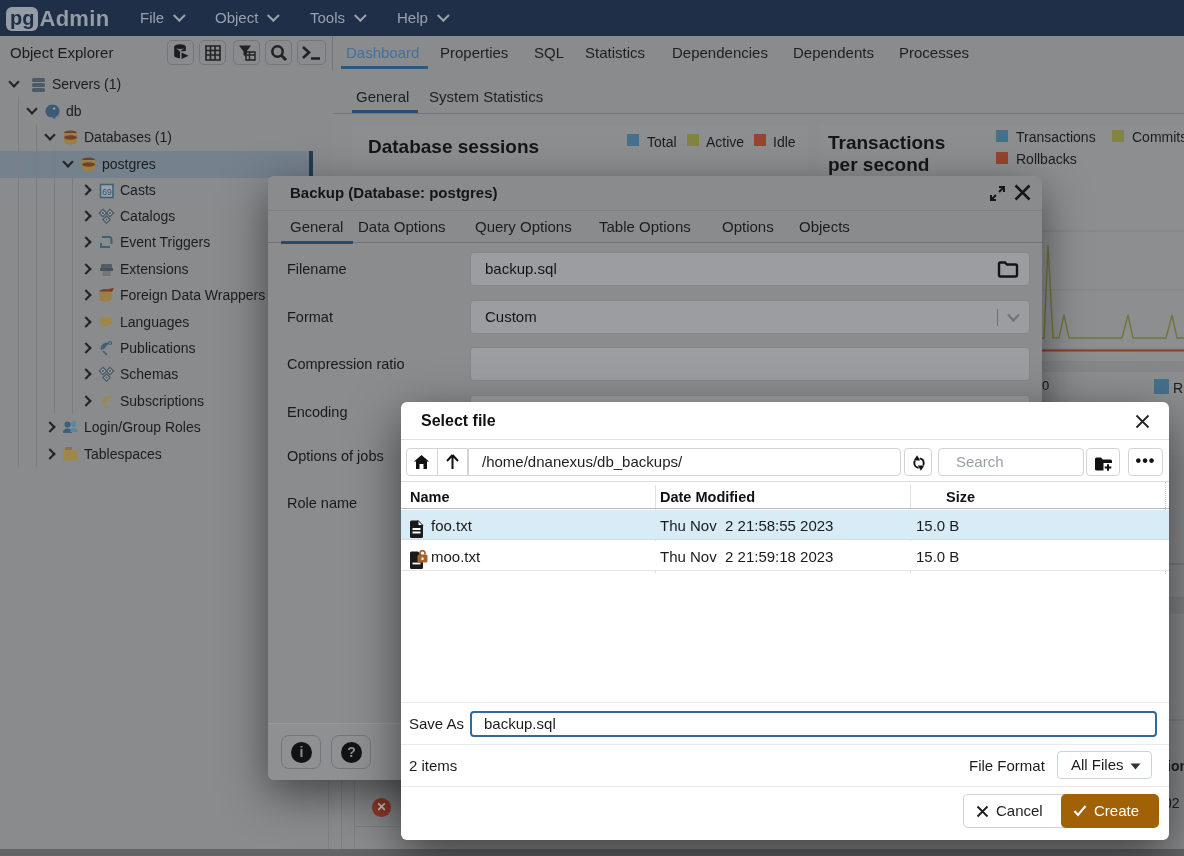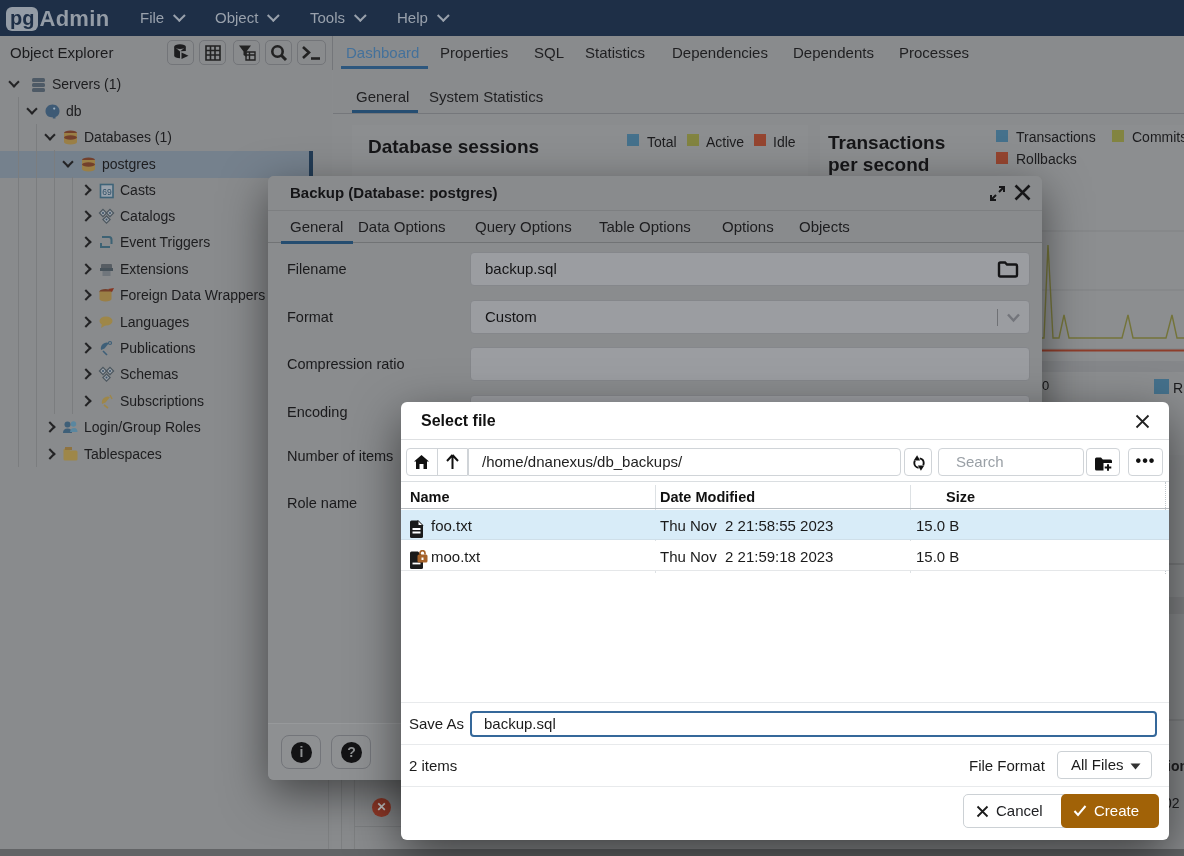--- a/index.html
+++ b/index.html
@@ -364,21 +364,21 @@
   <div class="binput" style="top:123.5px;">Custom
     <div class="abs" style="right:31px; top:8px; width:1px; height:17px; background:#6f7175;"></div>
     <svg class="abs" style="right:8px; top:10px;" width="15" height="13" viewBox="0 0 15 13">
         <path d="M2 3.5 L7.5 9.5 L13 3.5" stroke="#73757B" stroke-width="2.4" fill="none"></path>
       </svg>
   </div>
   <div class="brow-label" style="top:180px;">Compression ratio</div>
   <div class="binput" style="top:171px;"></div>
   <div class="brow-label" style="top:228px;">Encoding</div>
   <div class="binput" style="top:218.5px;"></div>
-  <div class="brow-label" style="top:272px;">Number of items</div>
+  <div class="brow-label" style="top:272px;">Options of jobs</div>
   <div class="brow-label" style="top:319px;">Role name</div>
   <div id="bfoot">
     <div class="bfbtn" style="left:13px;">
         <div class="cir">i</div>
       </div>
     <div class="bfbtn" style="left:63px;">
         <div class="cir">?</div>
       </div>
   </div>
 </div>

